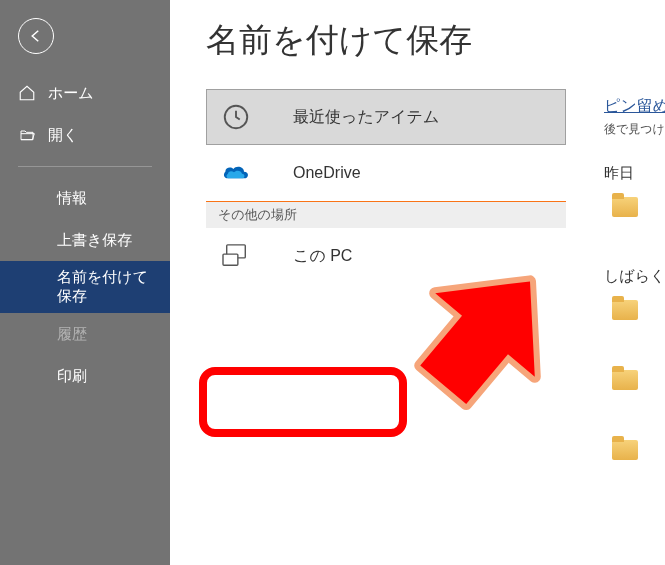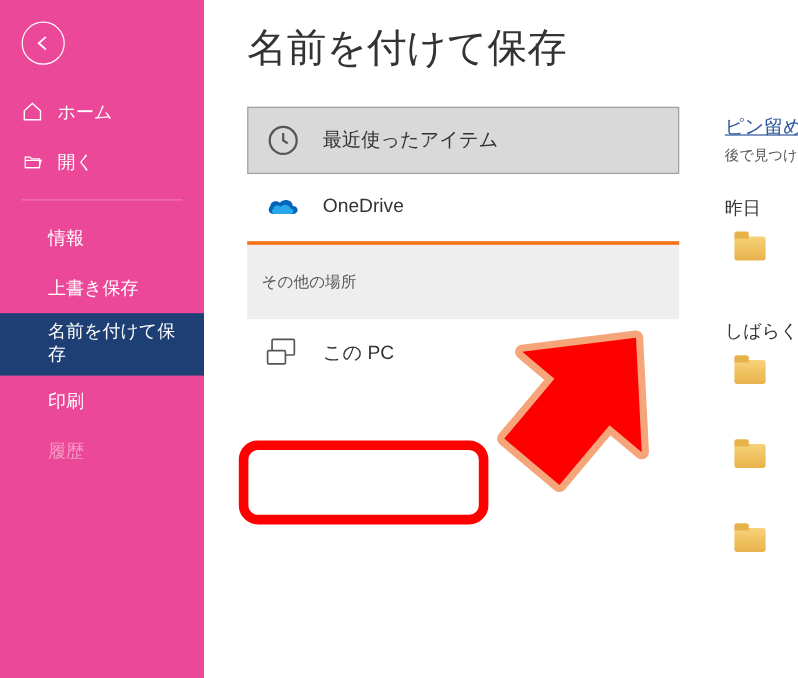--- a/index.html
+++ b/index.html
@@ -2,62 +2,62 @@
 <html><head>
 <meta charset="utf-8">
 <style>
   * { box-sizing: border-box; }
   html, body { margin: 0; padding: 0; font-family: "Yu Gothic UI", "Meiryo", sans-serif; }
   body { width: 665px; height: 565px; overflow: hidden; background: #fff; position: relative; }
 
   
   .sidebar {
     position: absolute; left: 0; top: 0; width: 170px; height: 565px;
-    background: #ec4899; color: #fff;
+    background: #737373; color: #fff;
   }
   .back-btn {
     width: 36px; height: 36px; border: 1.5px solid #fff; border-radius: 50%;
     margin: 18px 0 18px 18px; display: flex; align-items: center; justify-content: center;
     cursor: pointer;
   }
   .back-btn svg { width: 18px; height: 18px; stroke: #fff; }
   .nav { margin-top: 10px; }
   .nav-item {
     display: flex; align-items: center; padding: 0 18px;
     height: 42px; font-size: 15px; cursor: pointer;
   }
   .nav-item .icon { width: 18px; height: 18px; margin-right: 12px; display: flex; align-items: center; justify-content: center; }
   .nav-item .icon svg { stroke: #fff; fill: none; }
   .nav-sep { border-top: 1px solid rgba(255,255,255,0.25); margin: 10px 18px; }
-  .nav-item.sub { padding-left: 40px; }
+  .nav-item.sub { padding-left: 57px; }
   .nav-item.active { background: #1e3f73; }
   .nav-item.muted { color: rgba(255,255,255,0.45); }
   .nav-item.twoline { line-height: 1.25; height: 52px; }
 
   
   .main {
     position: absolute; left: 170px; top: 0; right: 0; height: 565px;
     background: #fff; padding: 14px 0 0 36px;
   }
   .page-title {
     font-size: 33px; font-weight: 400; color: #333; margin: 4px 0 26px 0;
   }
   .locations { width: 360px; }
   .loc-item {
     display: flex; align-items: center; height: 56px;
     border: 1px solid transparent; padding: 0 12px; cursor: pointer;
-    font-size: 16px; color: #333;
+    font-size: 16px; color: #333; gap: 24px;
   }
   .loc-item .loc-icon { width: 34px; height: 34px; margin-right: 16px; display: flex; align-items: center; justify-content: center; }
   .loc-item.recent {
     background: #d9d9d9; border: 1px solid #a0a0a0;
   }
   .loc-heading {
-    font-size: 13px; color: #555; background: #eeeeee; padding: 22px 12px; width: 100%;
-    border-top: 3px solid #f97316;
+    font-size: 13px; color: #555; background: #eeeeee; padding: 4px 12px; width: 100%;
+    border-top: 1px solid #f97316;
   }
   .loc-item.browse-highlight {
     height: 64px;
   }
 
   
   .right-col {
     position: absolute; left: 604px; top: 96px; width: 80px;
     font-size: 15px; color: #333;
   }
@@ -116,25 +116,25 @@
     <div class="nav-sep"></div>
     <div class="nav-item sub">
       <span>情報</span>
     </div>
     <div class="nav-item sub">
       <span>上書き保存</span>
     </div>
     <div class="nav-item sub active twoline">
       <span>名前を付けて保存</span>
     </div>
+    <div class="nav-item sub muted">
+      <span>履歴</span>
+    </div>
     <div class="nav-item sub">
       <span>印刷</span>
-    </div>
-    <div class="nav-item sub muted">
-      <span>履歴</span>
     </div>
   </div>
 </div>
 
 <div class="main">
   <div class="page-title">名前を付けて保存</div>
 
   <div class="locations">
 
     <div class="loc-item recent">

